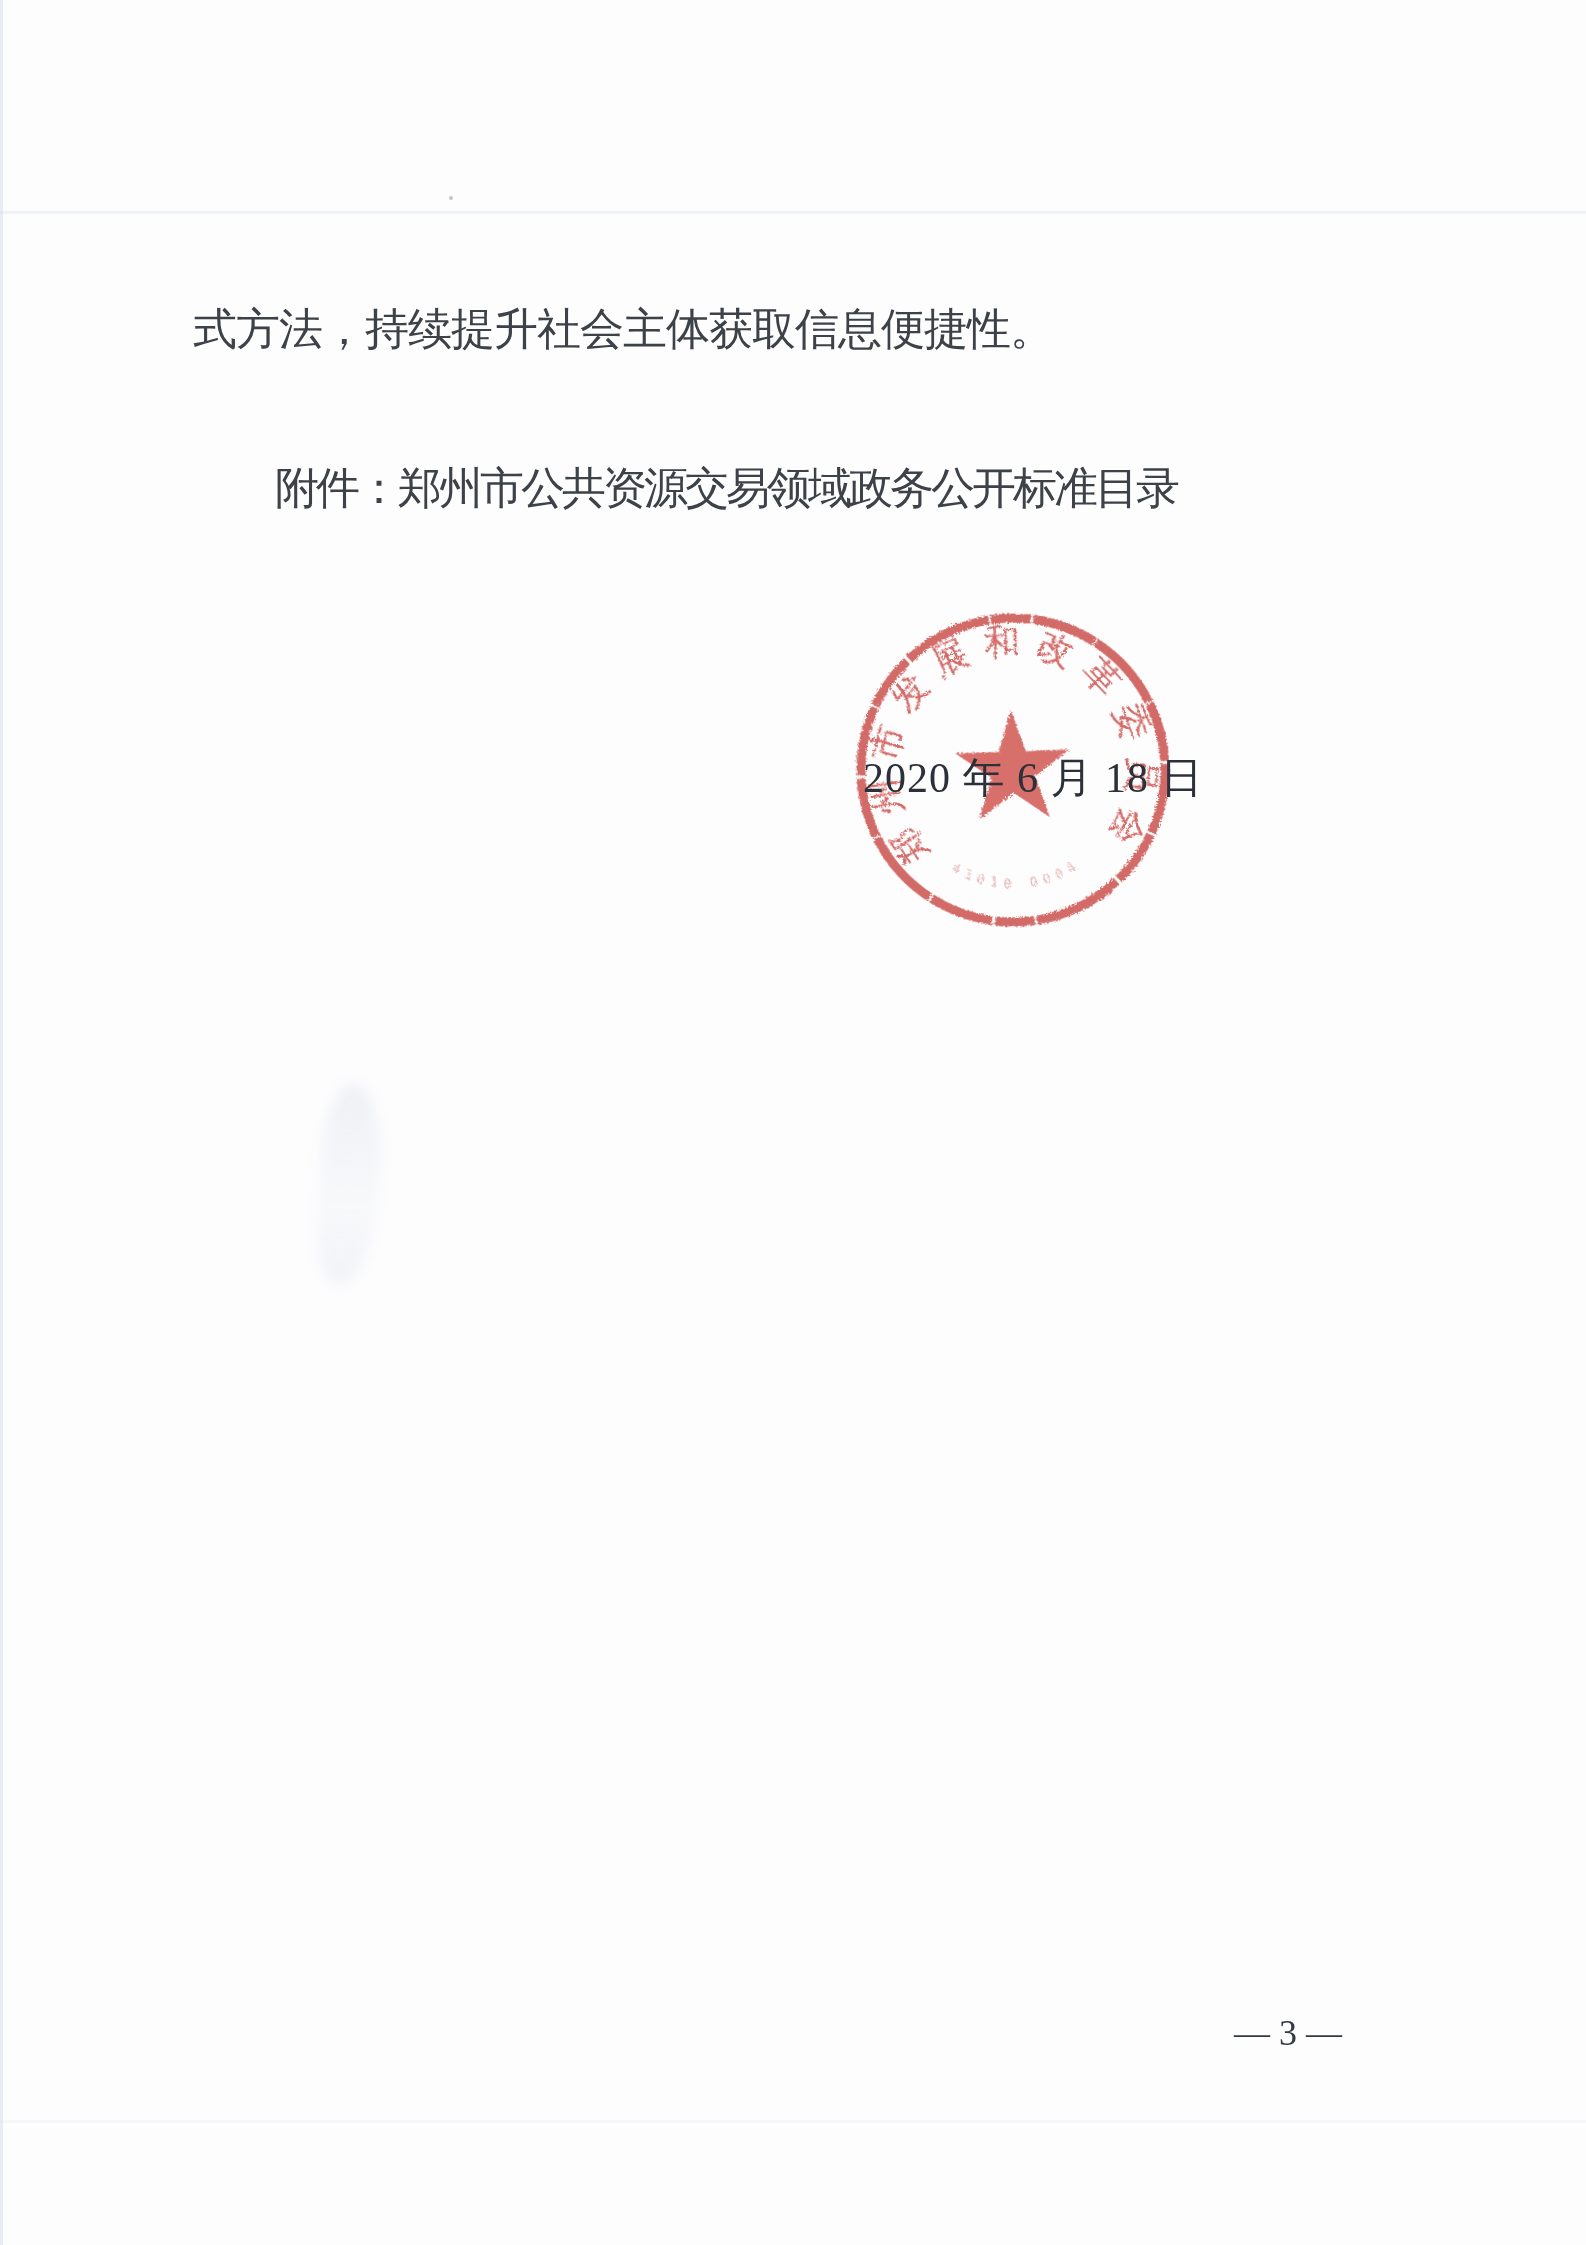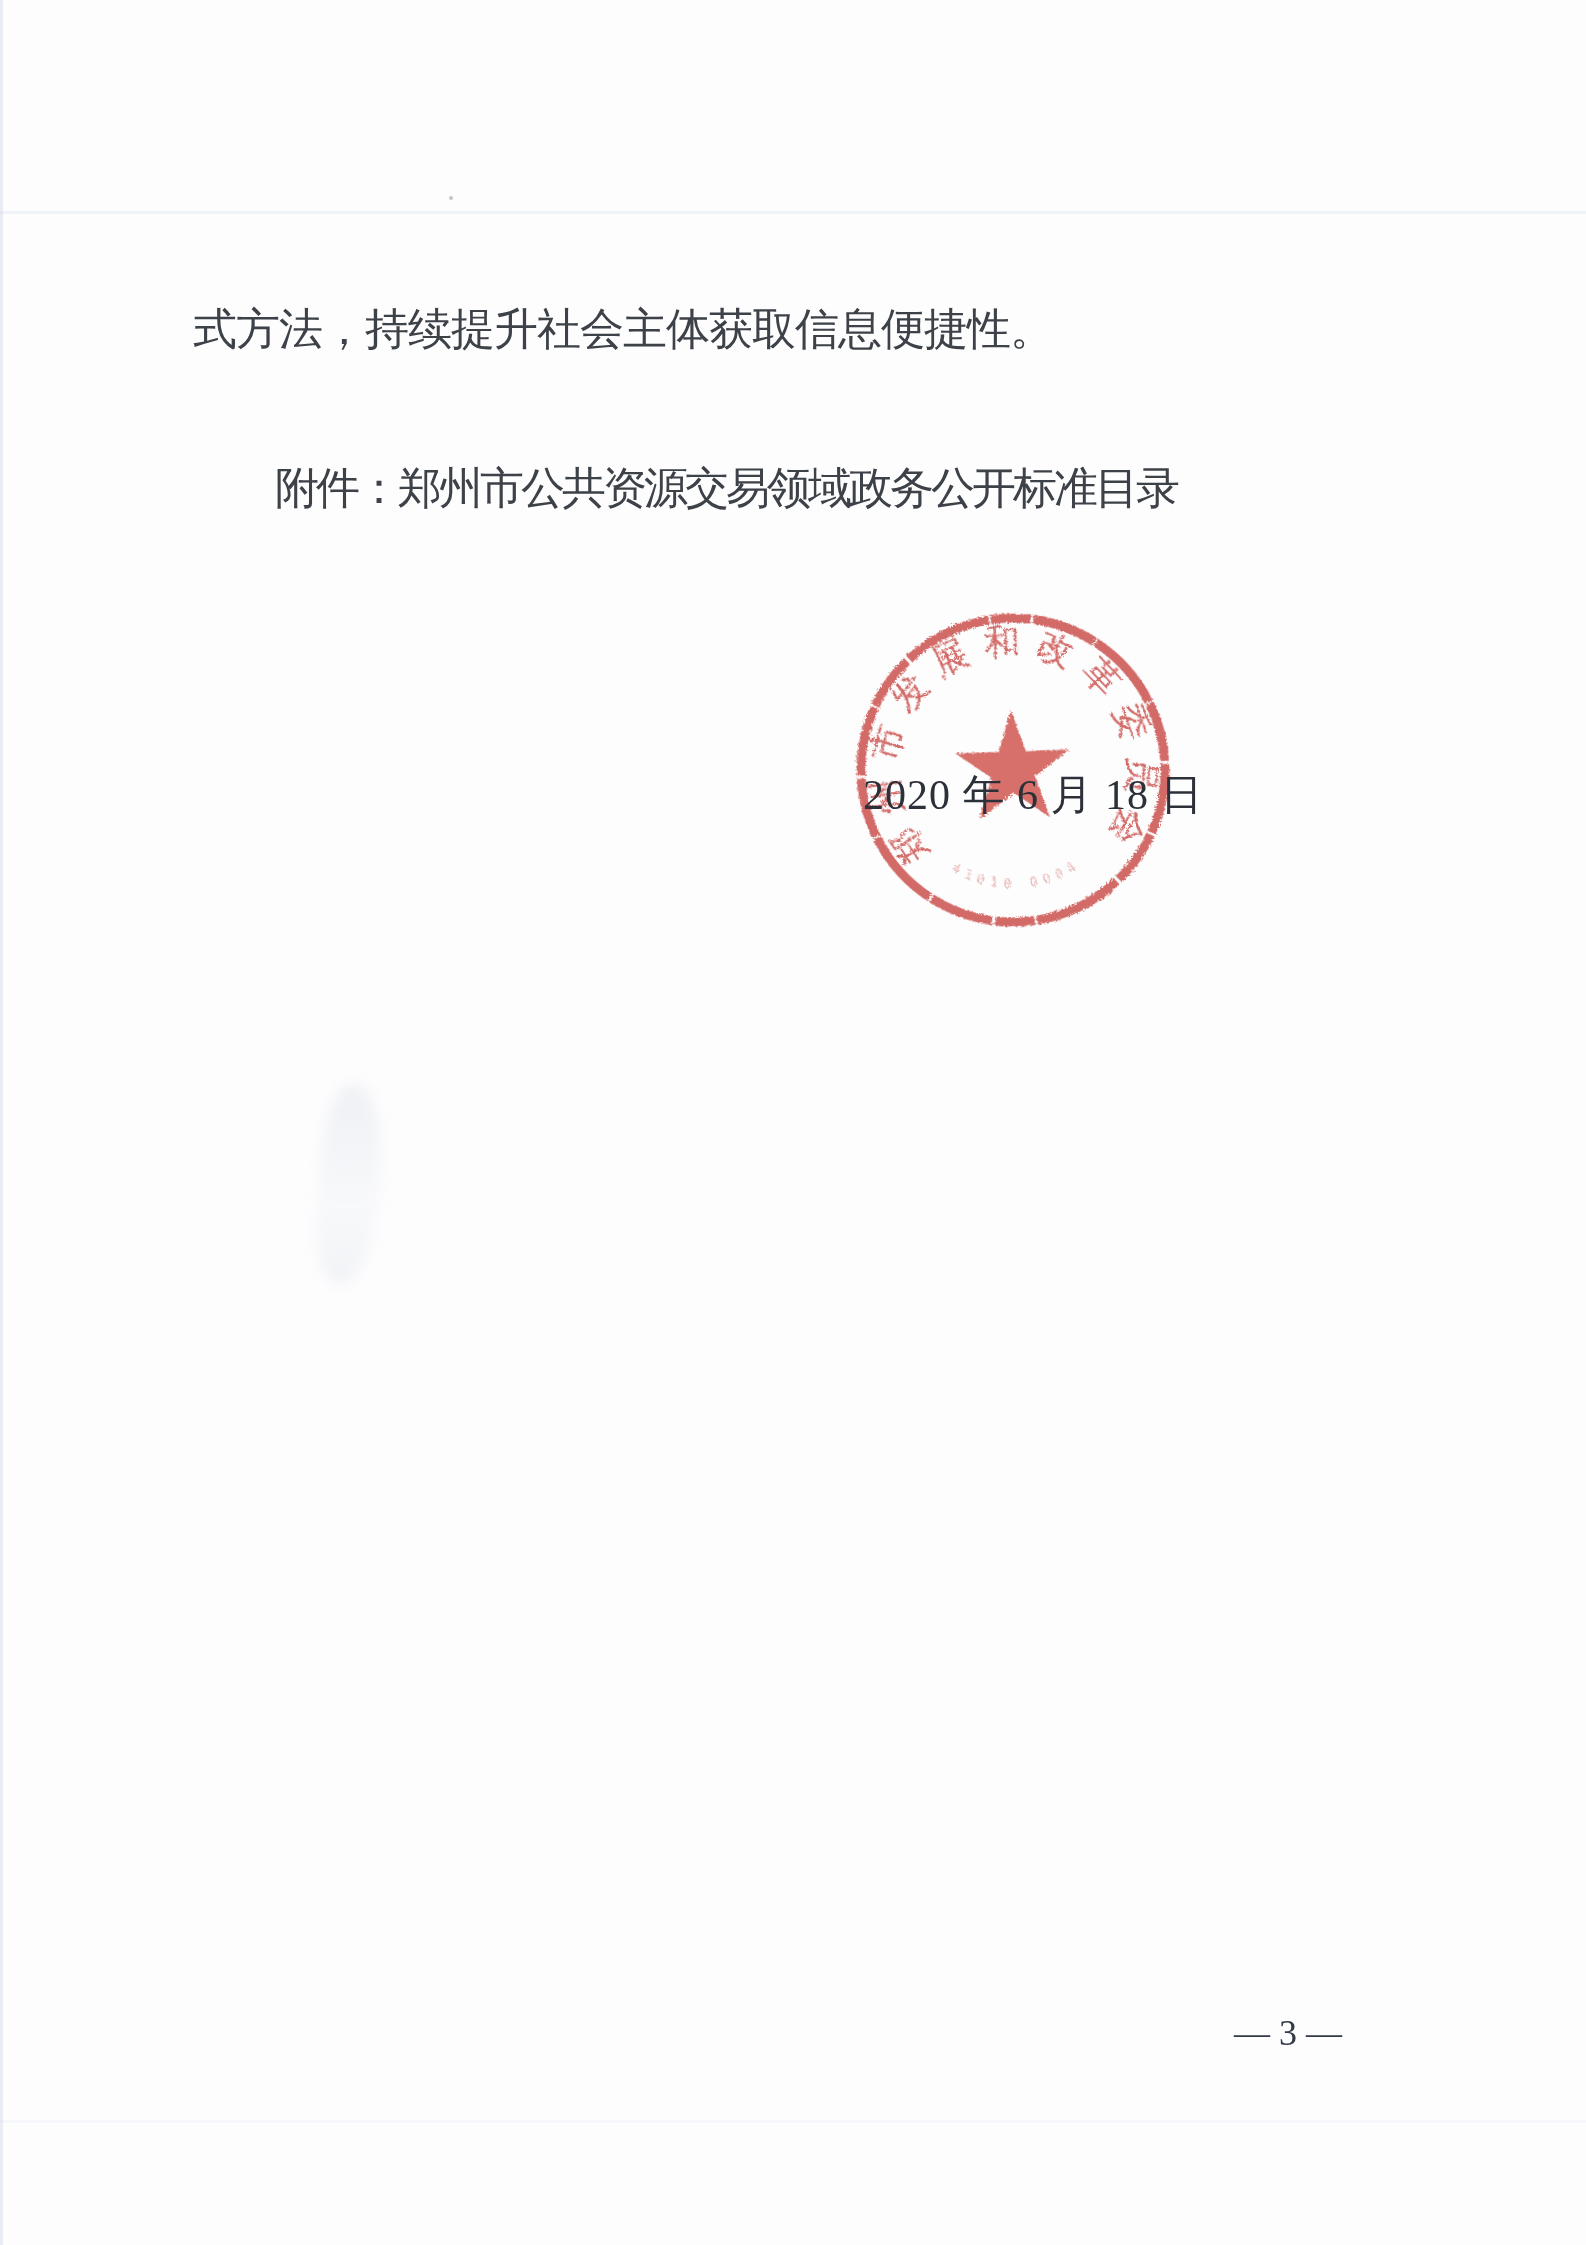--- a/index.html
+++ b/index.html
@@ -24,21 +24,21 @@
   }
   .attachment-line{
     position:absolute;left:275px;top:450px;
     font-size:44px;letter-spacing:-3px;color:#3d4148;white-space:nowrap;margin-top:9px;
   }
   .seal-wrap{
     position:absolute;left:833px;top:590px;width:360px;height:360px;
     transform:rotate(-2deg);
   }
   .date-line{
-    position:absolute;left:863px;top:767px;
+    position:absolute;left:863px;top:750px;
     font-size:42px;color:#2c3038;white-space:nowrap;letter-spacing:1px;z-index:5;
   }
   .page-number{
     position:absolute;left:1218px;top:2012px;width:140px;text-align:center;
     font-size:36px;color:#333a45;white-space:nowrap;z-index:2;
   }
   .seal-arc-text{
     font-size:36px;letter-spacing:13px;fill:#c94c47;
     font-family:"Liberation Serif","DejaVu Serif",serif;
   }

